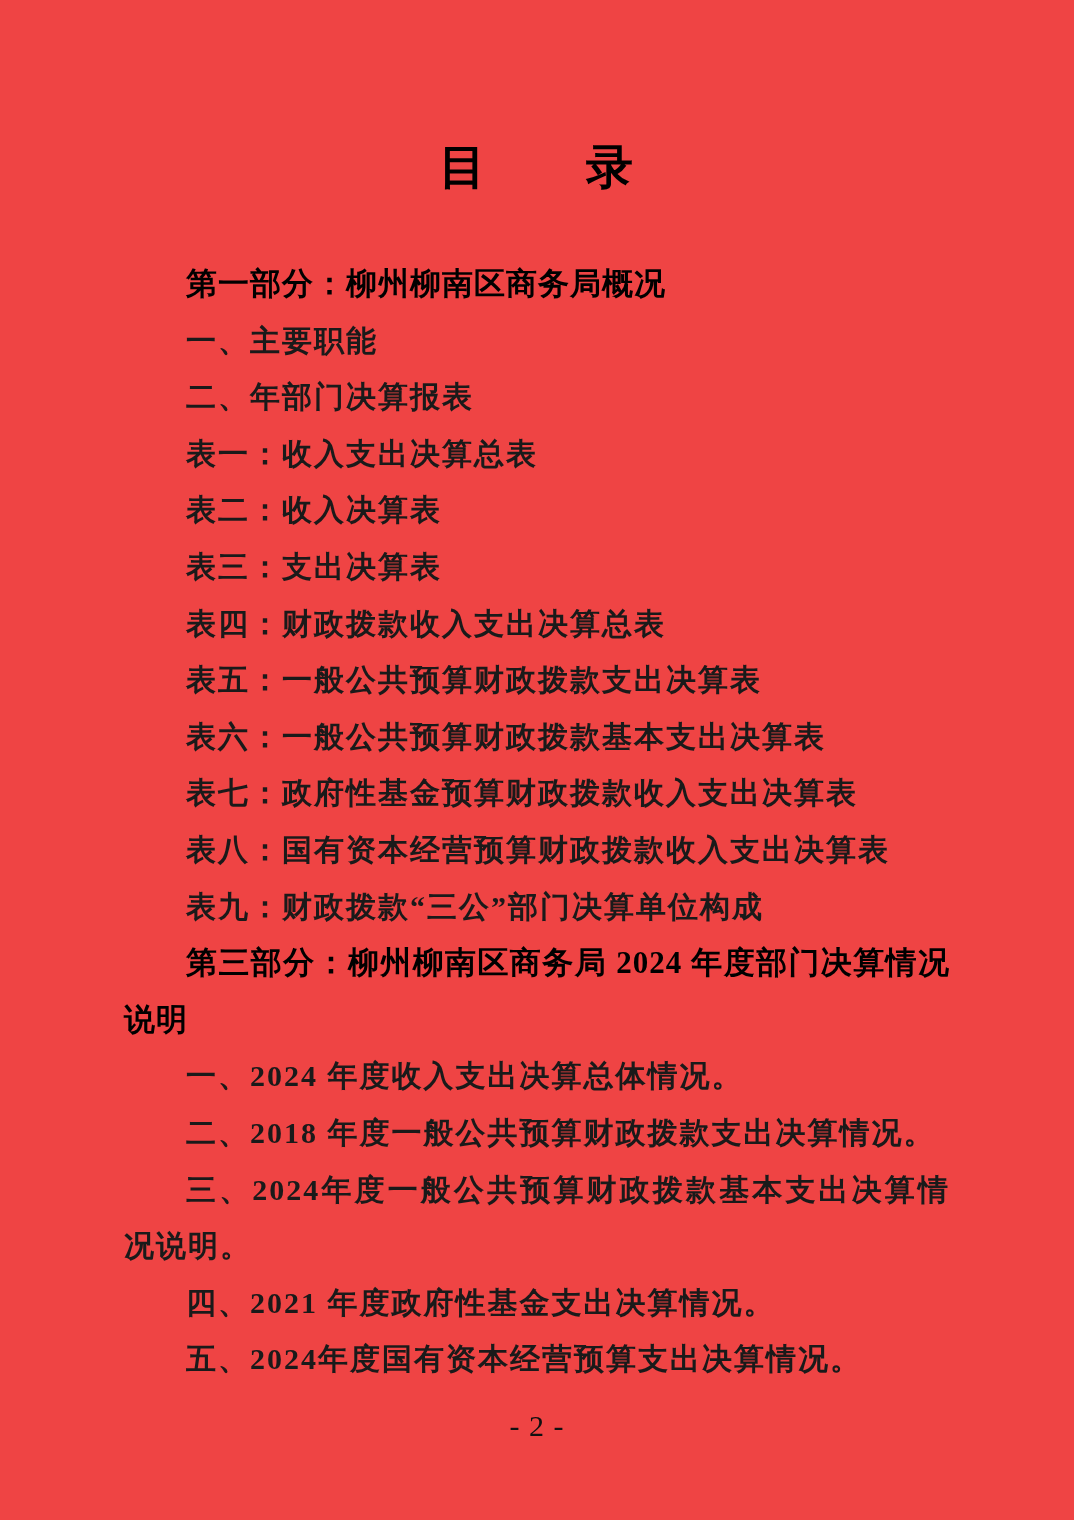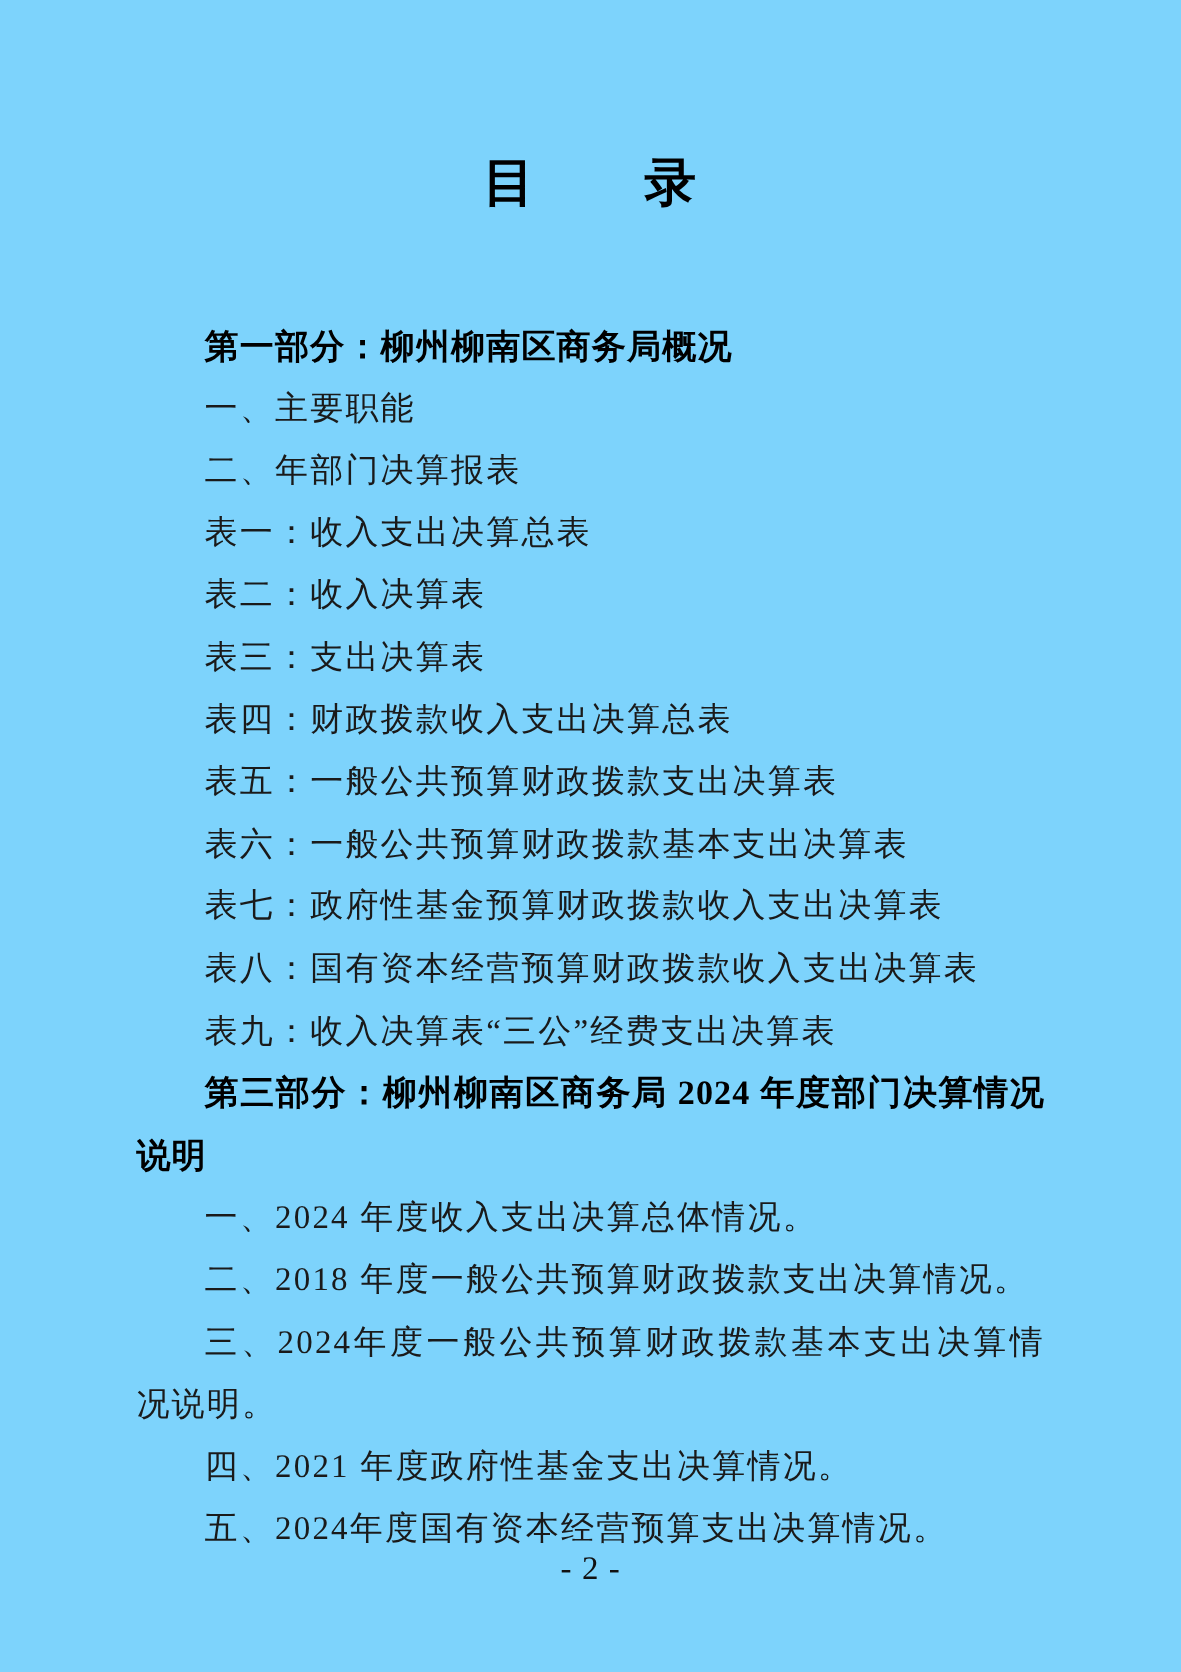--- a/index.html
+++ b/index.html
@@ -6,52 +6,52 @@
   html, body {
     margin: 0;
     padding: 0;
     background: #e8e8e8;
   }
   .page {
     position: relative;
     width: 1074px;
     height: 1520px;
     margin: 0 auto;
-    background: #7dd3fc;
+    background: #ef4444;
     color: #111111;
     font-family: "Liberation Serif", "DejaVu Serif", serif;
     overflow: hidden;
   }
   .doc-title {
     position: absolute;
     top: 134px;
     left: 0;
     width: 100%;
     margin: 0;
     text-align: center;
     font-size: 47px;
     line-height: 66px;
     font-weight: 700;
     color: #000000;
     letter-spacing: 2px;
   }
   .toc {
     position: absolute;
-    top: 287px;
+    top: 256px;
     left: 124px;
     width: 826px;
   }
   .toc-item {
     margin: 0;
     font-size: 30px;
     line-height: 56.6px;
     text-indent: 62px;
     letter-spacing: 2px;
     text-align: justify;
-    font-weight: 400;
+    font-weight: 700;
     color: #1a1a1a;
   }
   .toc-item.bold {
     font-weight: 700;
     font-size: 31px;
     letter-spacing: 1px;
     color: #000000;
   }
   .page-footer {
     position: absolute;
@@ -76,21 +76,21 @@
       <p class="toc-item">一、主要职能</p>
       <p class="toc-item">二、年部门决算报表</p>
       <p class="toc-item">表一：收入支出决算总表</p>
       <p class="toc-item">表二：收入决算表</p>
       <p class="toc-item">表三：支出决算表</p>
       <p class="toc-item">表四：财政拨款收入支出决算总表</p>
       <p class="toc-item">表五：一般公共预算财政拨款支出决算表</p>
       <p class="toc-item">表六：一般公共预算财政拨款基本支出决算表</p>
       <p class="toc-item">表七：政府性基金预算财政拨款收入支出决算表</p>
       <p class="toc-item">表八：国有资本经营预算财政拨款收入支出决算表</p>
-      <p class="toc-item">表九：收入决算表“三公”经费支出决算表</p>
+      <p class="toc-item">表九：财政拨款“三公”部门决算单位构成</p>
       <p class="toc-item bold">第三部分：柳州柳南区商务局 2024 年度部门决算情况说明</p>
       <p class="toc-item">一、2024 年度收入支出决算总体情况。</p>
       <p class="toc-item">二、2018 年度一般公共预算财政拨款支出决算情况。</p>
       <p class="toc-item">三、2024年度一般公共预算财政拨款基本支出决算情况说明。</p>
       <p class="toc-item">四、2021 年度政府性基金支出决算情况。</p>
       <p class="toc-item">五、2024年度国有资本经营预算支出决算情况。</p>
     </div>
 
   <div class="page-footer">- 2 -</div>
 </div>

